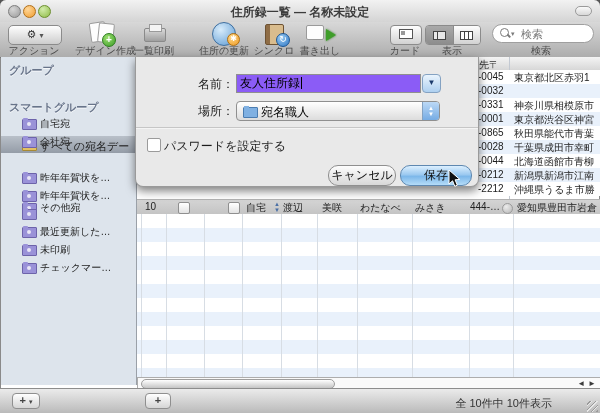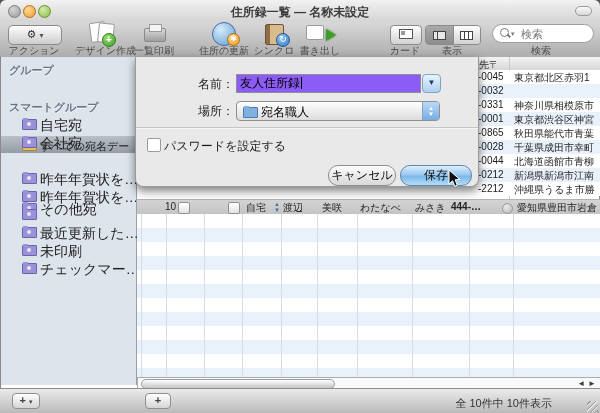--- a/index.html
+++ b/index.html
@@ -45,21 +45,21 @@
   .seg .off{background:linear-gradient(#fefefe,#d2d2d2);border-left:1px solid #8b8b8b;}
   .search{position:absolute;left:492px;top:24px;width:100px;height:17px;border:1px solid #9f9f9f;border-radius:10px;background:#fff;}
   .search input{position:absolute;left:26px;top:1px;width:68px;height:13px;border:none;outline:none;font-size:11px;color:#333;background:transparent;font-family:inherit;}
   .mag{position:absolute;left:7px;top:3px;width:7px;height:7px;border:1.5px solid #7a7a7a;border-radius:50%;}
   .mag:after{content:"";position:absolute;left:6px;top:6px;width:4px;height:1.5px;background:#7a7a7a;transform:rotate(45deg);}
   .magcaret{position:absolute;left:18px;top:5px;font-size:7px;color:#7a7a7a;}
   
   .sidebar{position:absolute;left:1px;top:57px;width:135px;height:328px;background:#dde4ec;border-right:1px solid #9aa0a8;}
   .sb-head{position:absolute;left:8px;font-size:11px;font-weight:700;color:#68748a;text-shadow:0 1px 0 rgba(255,255,255,.7);white-space:nowrap;}
   .sb-sel{position:absolute;left:0;top:79px;width:135px;height:17px;background:linear-gradient(#b9c0c9,#949ca7);}
-  .sb-item{position:absolute;left:0;width:135px;height:18px;font-size:14px;color:#222;white-space:nowrap;overflow:hidden;}
+  .sb-item{position:absolute;left:0;width:135px;height:18px;font-size:10px;color:#222;white-space:nowrap;overflow:hidden;}
   .sb-item .txt{position:absolute;left:39px;top:2px;}
   .folder{position:absolute;left:21px;top:4px;width:13px;height:9px;border-radius:1px;}
   .folder:before{content:"";position:absolute;left:0;top:-2px;width:5px;height:2px;background:inherit;border-radius:1px 1px 0 0;}
   .f-yellow{background:#e3c064;border:0.5px solid #a88a34;}
   .f-purple{background:#9a92d8;border:0.5px solid #6d63aa;}
   .f-purple:after{content:"";position:absolute;left:4px;top:2px;width:4px;height:4px;border-radius:50%;background:#e8e6f6;}
   
   .thead{position:absolute;left:137px;top:57px;width:463px;height:13px;
     background:linear-gradient(#f4f4f4,#d7d7d7);border-bottom:1px solid #a8a8a8;font-size:10px;color:#333;}
   .thead .ph{position:absolute;left:342px;top:1px;}
@@ -277,30 +277,30 @@
       <span class="pc">-0212</span>
       <span class="ad">新潟県新潟市江南</span>
     </div>
   <div class="prow rowA" style="top:182px;">
       <span class="pc">-2212</span>
       <span class="ad">沖縄県うるま市勝</span>
     </div>
   <div class="r9fill"></div>
 
   <div class="selrow">
-    <span style="left:8px;margin-left:20px;">10</span>
+    <span style="left:8px;">10</span>
     <div class="cb" style="left:41px;"></div>
     <div class="cb" style="left:91px;"></div>
     <span style="left:109px;">自宅</span>
     <div class="udarrows" style="left:137px;">▲<br>▼</div>
     <span style="left:146px;">渡辺</span>
     <span style="left:185px;">美咲</span>
     <span style="left:223px;">わたなべ</span>
     <span style="left:278px;">みさき</span>
-    <span style="left:314px;font-weight:bold;">444-…</span>
+    <span style="left:333px;">444-…</span>
     <div class="graydot" style="left:365px;"></div>
     <span style="left:380px;">愛知県豊田市岩倉</span>
   </div>
 
   <div class="stripes"></div>
   <div class="colsep" style="left:141px;"></div>
   <div class="colsep" style="left:166px;"></div>
   <div class="colsep" style="left:204px;"></div>
   <div class="colsep" style="left:242px;"></div>
   <div class="colsep" style="left:281px;"></div>

